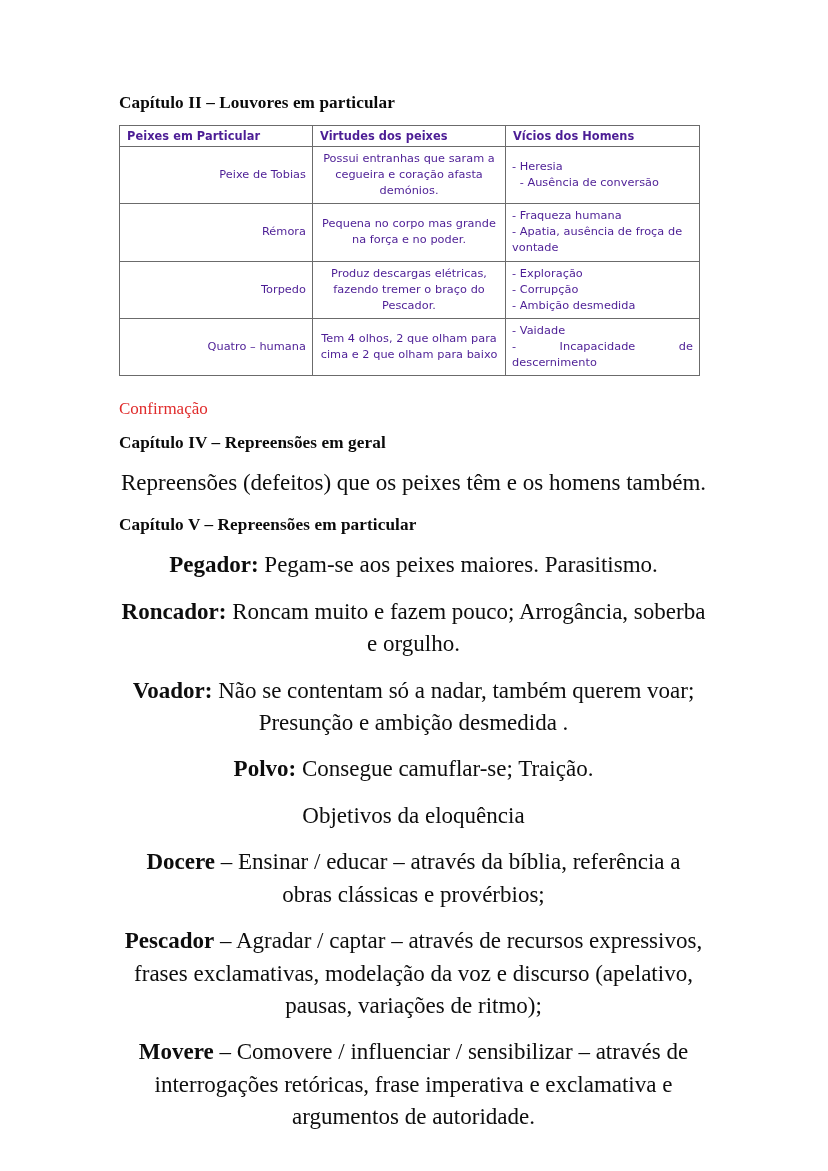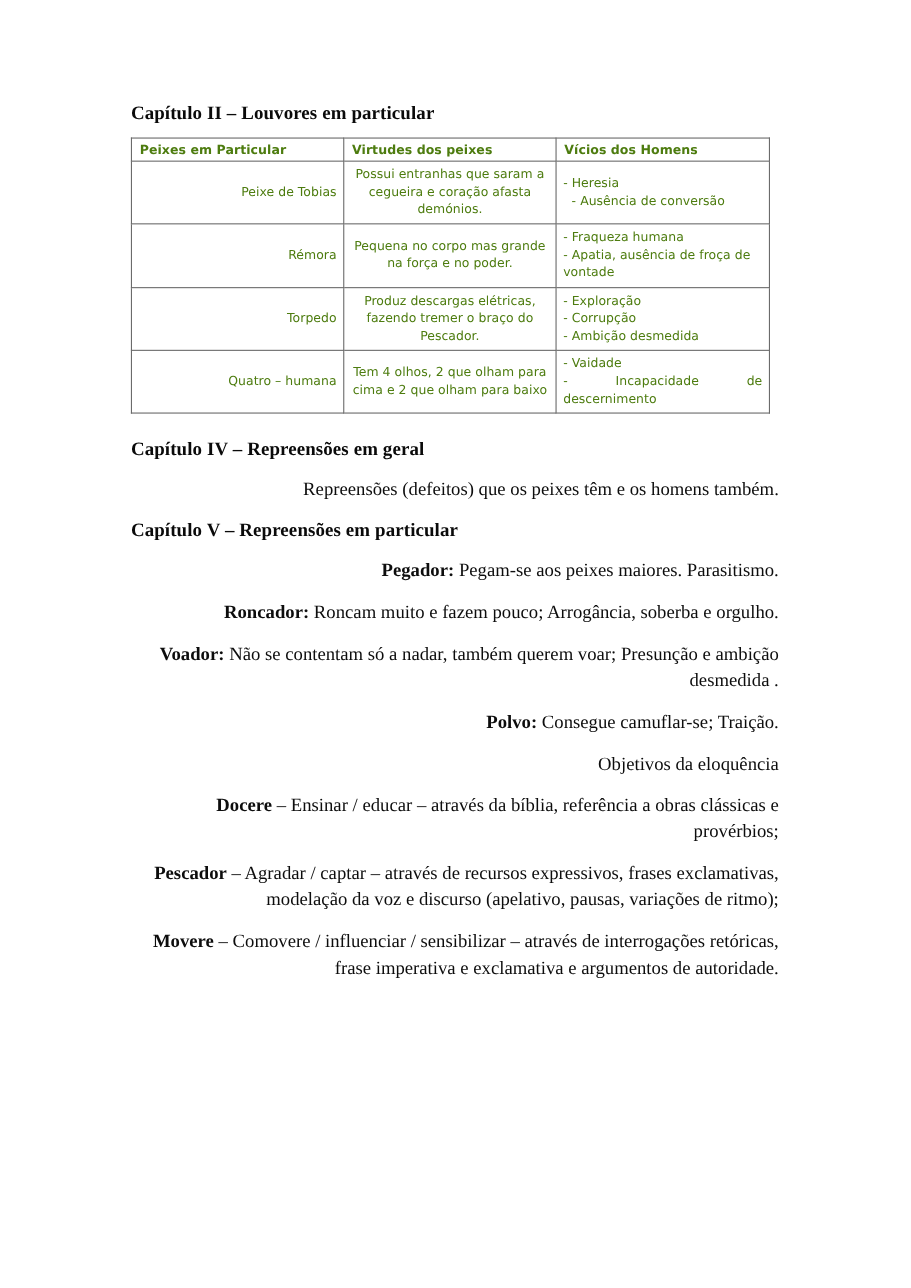--- a/index.html
+++ b/index.html
@@ -52,41 +52,41 @@
     font-size: 17px;
     font-weight: normal;
     color: #e02b2b;
     margin: 0 0 13px 0;
     line-height: 1.25;
   }
 
   
   .para {
     font-family: "Liberation Serif", "DejaVu Serif", serif;
-    font-size: 17px;
+    font-size: 23px;
     line-height: 1.41;
     margin: 0 0 14px 0;
     color: #0d0d0d;
-    text-align: right;
+    text-align: center;
   }
   .para b,
   .lead {
     font-weight: bold;
   }
 
   
   .fish-table-wrap {
     margin: 0 0 22px 0;
   }
   table.fish-table {
     border-collapse: collapse;
     width: 580px;
     table-layout: fixed;
     font-family: "DejaVu Sans", "Liberation Sans", sans-serif;
-    color: #4d7c0f;
+    color: #4c1d95;
     background: #fff;
   }
   table.fish-table th,
   table.fish-table td {
     border: 1px solid #6b6b6b;
     vertical-align: middle;
     padding: 4px 6px;
   }
   table.fish-table th {
     font-size: 11.4px;
@@ -191,20 +191,21 @@
                 <span>Incapacidade</span>
                 <span>de</span>
               </span>
               <span class="vice-line">descernimento</span>
             </td>
           </tr>
         </tbody>
       </table>
     </div>
 
+    <p class="section-red">Confirmação</p>
 
     <h2 class="chapter-heading">Capítulo IV – Repreensões em geral</h2>
 
     <p class="para">Repreensões (defeitos) que os peixes têm e os homens também.</p>
 
 
     <h2 class="chapter-heading">Capítulo V – Repreensões em particular</h2>
 
     <p class="para">
       <b class="lead">Pegador:</b><span> Pegam-se aos peixes maiores. Parasitismo.</span>

